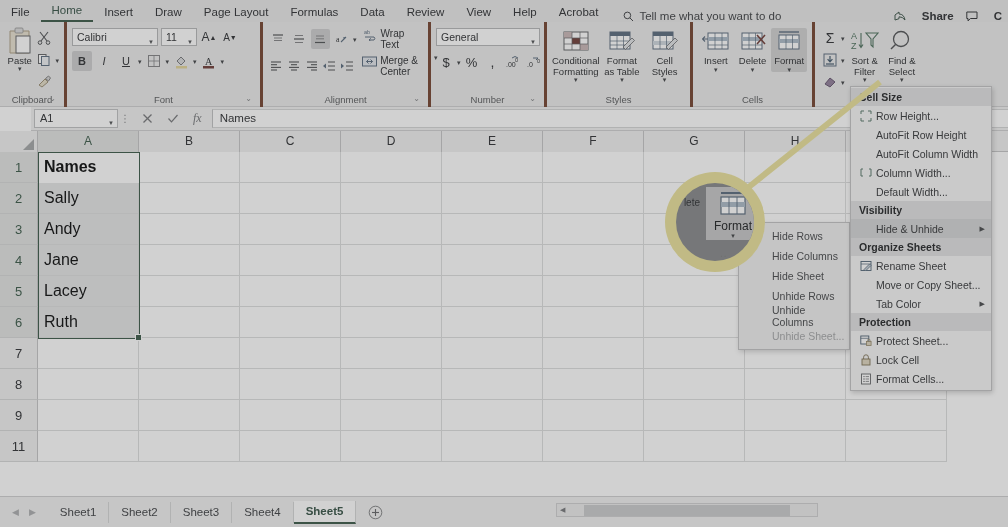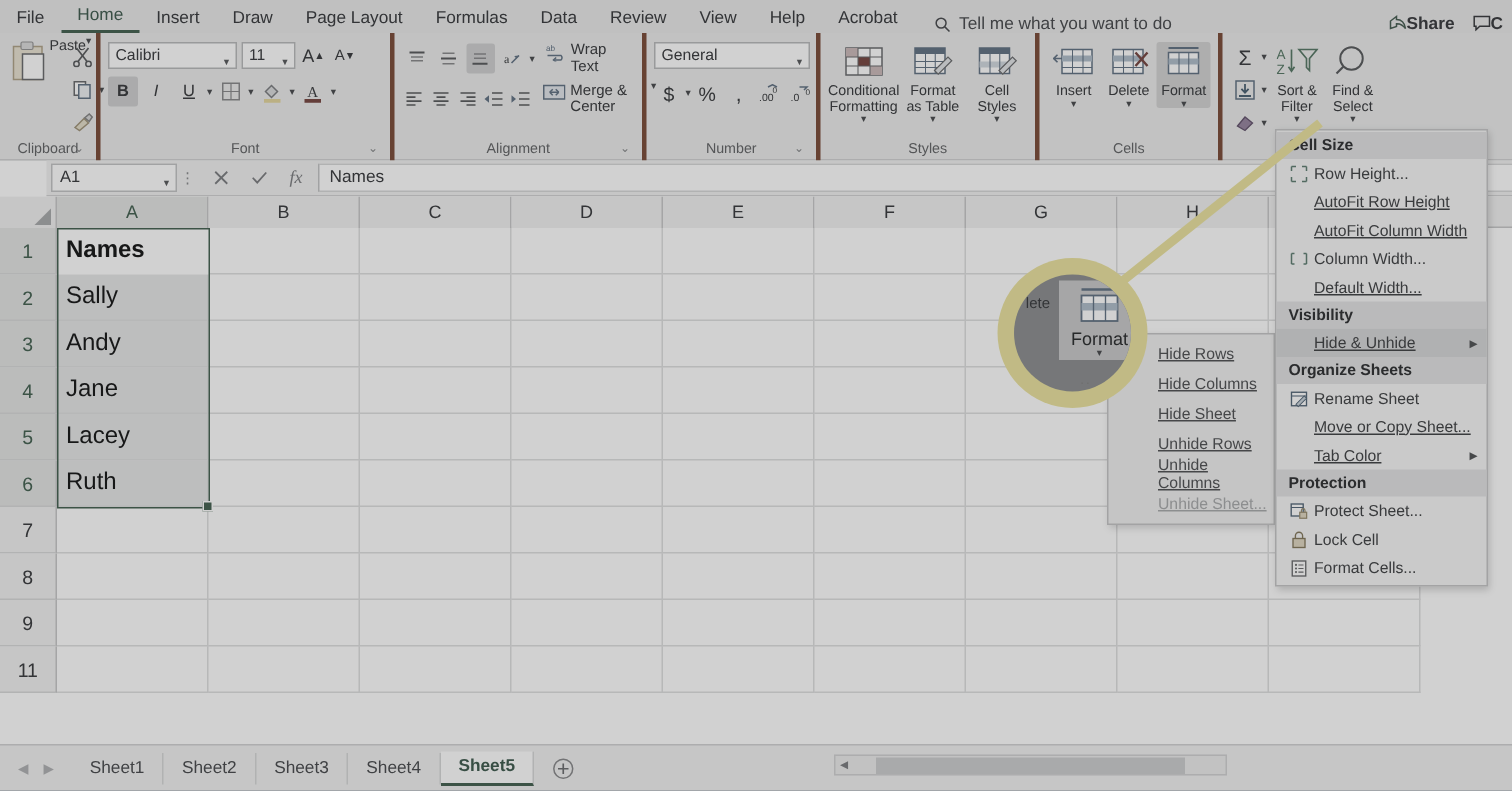--- a/index.html
+++ b/index.html
@@ -33,21 +33,21 @@
   }
   .tellme {
     display: flex; align-items: center; gap: 5px;
     margin-left: 14px; color: #4a5058; font-size: 11.5px;
   }
   .tellme .mag { display:inline-block; }
   .tabstrip .right {
     margin-left: auto; display: flex; align-items: center; gap: 12px;
     padding-right: 6px; font-size: 11.5px; color: #3b4048;
   }
-  .share-btn { display: flex; gap: 0; font-weight: 600;}
+  .share-btn { display: flex; align-items: center; gap: 16px; font-weight: 600;}
 
   
   .ribbon {
     position: absolute; left: 0; top: 22px; width: 1008px; height: 85px;
     background: #eceded;
     border-bottom: 1px solid #d2d3d5;
     display: flex;
   }
   .group { position: relative; height: 85px; padding: 3px 5px 0 5px; display: flex; flex-direction: column; }
   .group + .group { border-left: 3px solid #c2410c; }
@@ -74,21 +74,21 @@
   .smallbtn {
     width: 20px; height: 20px; display: flex; align-items: center; justify-content: center;
     font-size: 11px; color: #3b4048; border-radius: 2px; cursor: default;
   }
   .smallbtn.sel { background: #d0d1d3; }
   .row { display: flex; align-items: center; gap: 1px; }
 
   
   .clipboard { width: 64px; }
   .clipboard .paste {
-    width: 40px; display:flex; flex-direction:row; 
+    width: 40px; display:flex; flex-direction:column; align-items:center;
     font-size: 9.5px; color:#3b4048;
   }
   .clip-right { display: flex; flex-direction: column; gap: 2px; padding-top: 3px; }
 
   
   .fontgroup { width: 196px; }
   .fontname {
     width: 86px; height: 18px; background: #fff; border: 1px solid #b8bcc0;
     font-size: 10.5px; color: #3b4048; padding: 0 12px 0 4px; line-height: 16px;
     position: relative;
@@ -213,21 +213,21 @@
   .menu-header {
     background: #e2e3e5; font-weight: bold; color: #31363c;
     padding: 3px 0 3px 8px; font-size: 10.5px;
   }
   .menu-item {
     display: flex; align-items: center; height: 19px;
     padding-left: 6px; position: relative; cursor: default;
   }
   .menu-item .mi-ico { width: 17px; flex: none; display: flex; align-items: center; justify-content: center; }
   .menu-item .mi-label { padding-left: 2px; }
-  .menu-item.noicon .mi-label { padding-left: 19px; text-decoration: underline; }
+  .menu-item.noicon .mi-label { padding-left: 19px; }
   .menu-item.sel { background: #d6d8da; }
   .menu-item.disabled { color: #a3a7ac; }
   .menu-item .arrow { position: absolute; right: 6px; font-size: 7px; color: #53585f; }
 
   
   .submenu {
     position: absolute; left: 738px; top: 222px; width: 112px;
     background: #f0f0f0; border: 1px solid #c6c7c9;
     box-shadow: 1px 2px 5px rgba(0,0,0,0.16);
     font-size: 10.5px; color: #52575e; padding: 3px 0 3px 0; z-index: 29;

